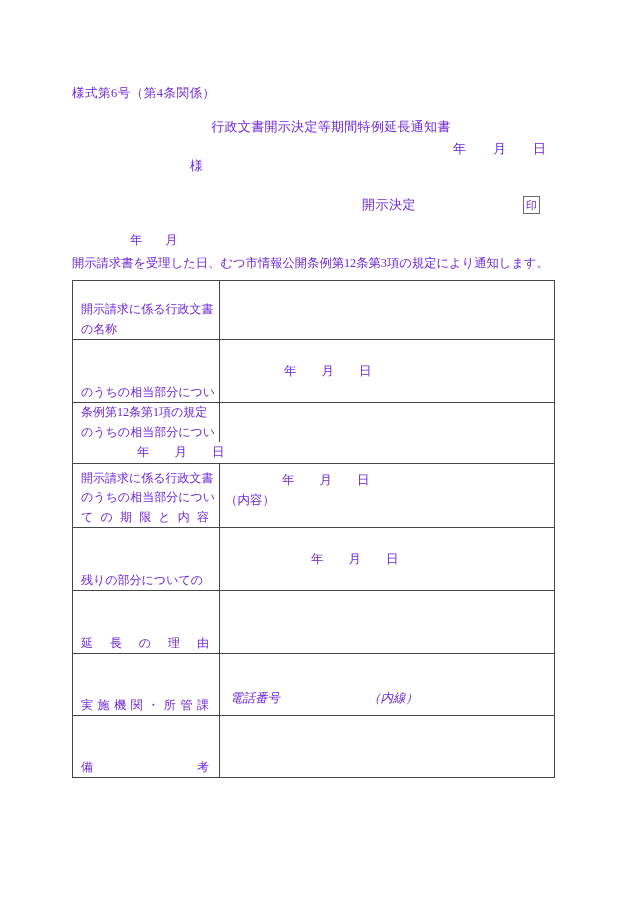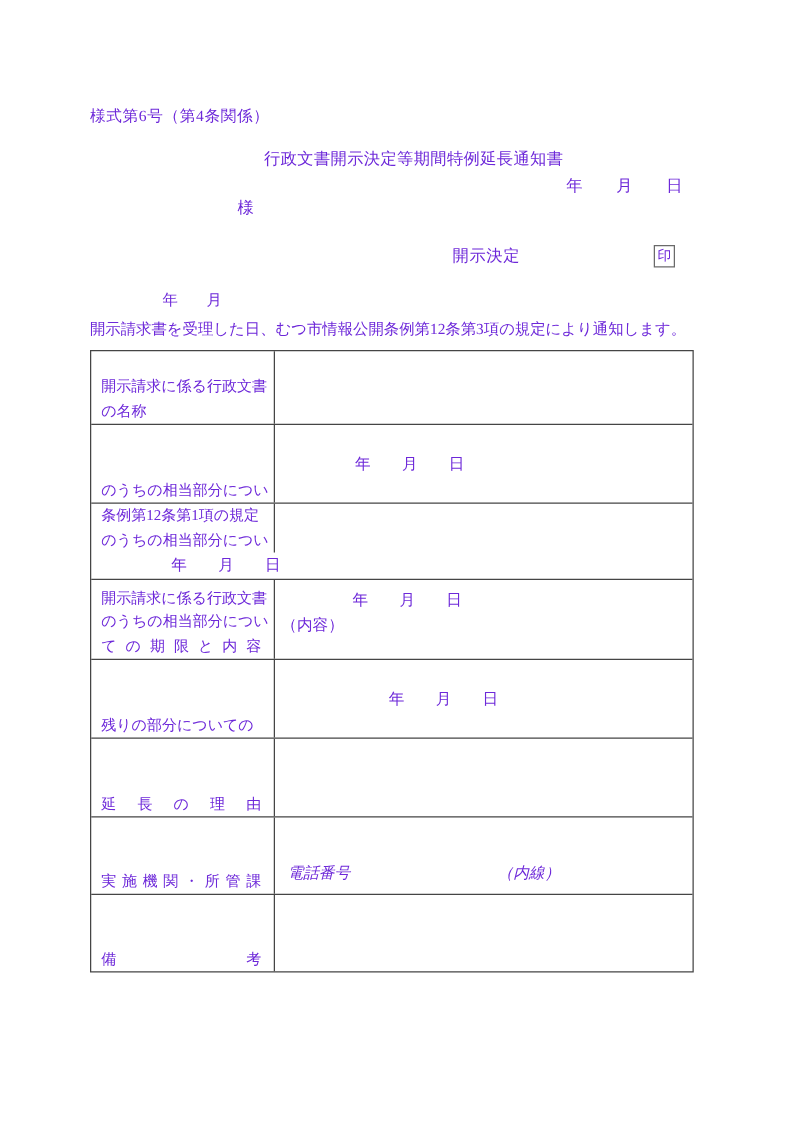--- a/index.html
+++ b/index.html
@@ -68,21 +68,21 @@
     flex:1;box-sizing:border-box;position:relative;
     font-size:12.5px;
   }
   .cell-value.vcenter{display:flex;align-items:center;}
   .dateline{display:flex;gap:25px;padding-left:64px;white-space:nowrap;}
   .partial-value{padding-top:6px;line-height:20px;}
   .partial-value .dateline{padding-left:62px;}
   .content-label{padding-left:5px;white-space:nowrap;}
   .phone-cell{display:flex;align-items:flex-end;padding:0 0 8px 10px;}
   .phone-line{display:flex;white-space:nowrap;font-style:italic;}
-  .ext-label{margin-left:118px;}
+  .ext-label{margin-left:88px;}
 </style>
 </head>
 <body>
 
 <div class="page">
 
   <div class="form-number">様式第6号（第4条関係）</div>
 
   <div class="doc-title">行政文書開示決定等期間特例延長通知書</div>
 

